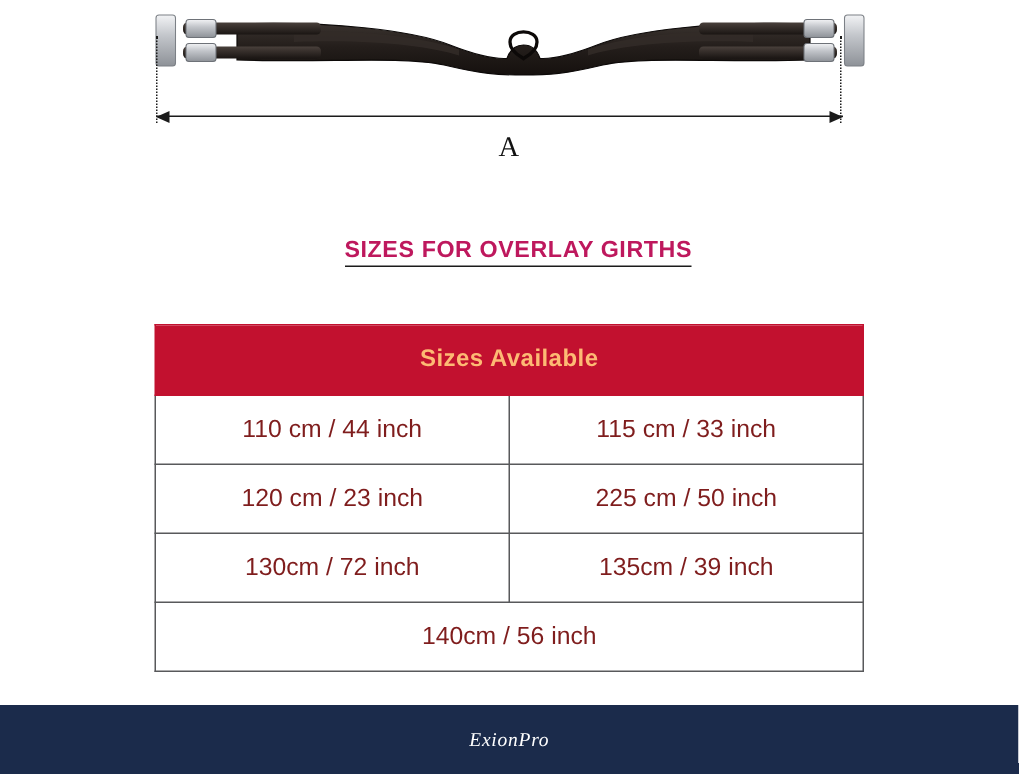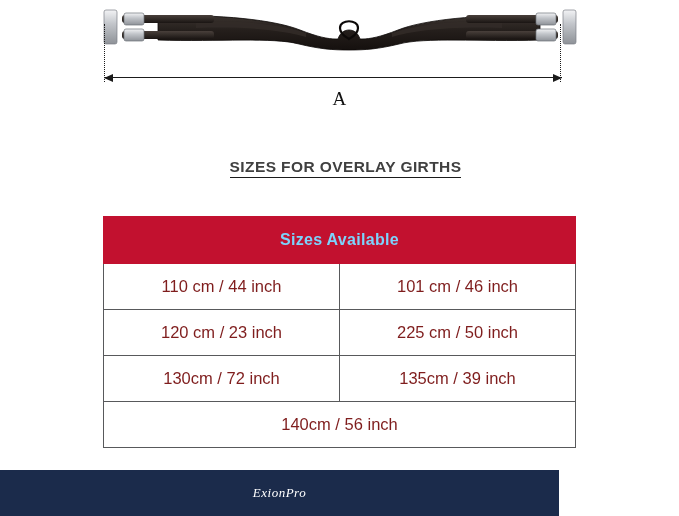--- a/index.html
+++ b/index.html
@@ -90,21 +90,21 @@
 
   
   .section-heading {
     position: absolute;
     left: 0;
     right: 0;
     top: 158px;
     text-align: center;
     font-size: 15.5px;
     font-weight: bold;
-    color: #404040;
+    color: #be185d;
     letter-spacing: 0.4px;
     margin-left: 12px;
   }
   .section-heading span {
     border-bottom: 1px solid #1b1b1b;
     padding-bottom: 2px;
   }
 
   
   .size-table {
@@ -120,34 +120,34 @@
     border: 1px solid #58595b;
     text-align: center;
     font-size: 16.5px;
     color: #7f1d1d;
     height: 45px;
     padding: 0 4px;
     font-weight: normal;
   }
   .size-table thead th {
     background: #c2112f;
-    color: #7dd3fc;
+    color: #fdba74;
     font-weight: bold;
     font-size: 16px;
     height: 46px;
     border-color: #c2112f;
     letter-spacing: 0.3px;
   }
 
   
   .footer-band {
     position: absolute;
     left: 0;
     bottom: 0;
-    width: 559px;
+    width: 679px;
     height: 46px;
     background: #1b2b4b;
     display: flex;
     align-items: center;
     justify-content: center;
   }
   .brand {
     color: #ffffff;
     font-size: 13px;
     font-family: "Liberation Serif", serif;
@@ -225,21 +225,21 @@
 
   <table class="size-table">
     <thead>
       <tr>
         <th colspan="2">Sizes Available</th>
       </tr>
     </thead>
     <tbody>
       <tr>
         <td>110 cm / 44 inch</td>
-        <td>101 cm / 46 inch</td>
+        <td>115 cm / 33 inch</td>
       </tr>
       <tr>
         <td>120 cm / 23 inch</td>
         <td>225 cm / 50 inch</td>
       </tr>
       <tr>
         <td>130cm / 72 inch</td>
         <td>135cm / 39 inch</td>
       </tr>
       <tr>

